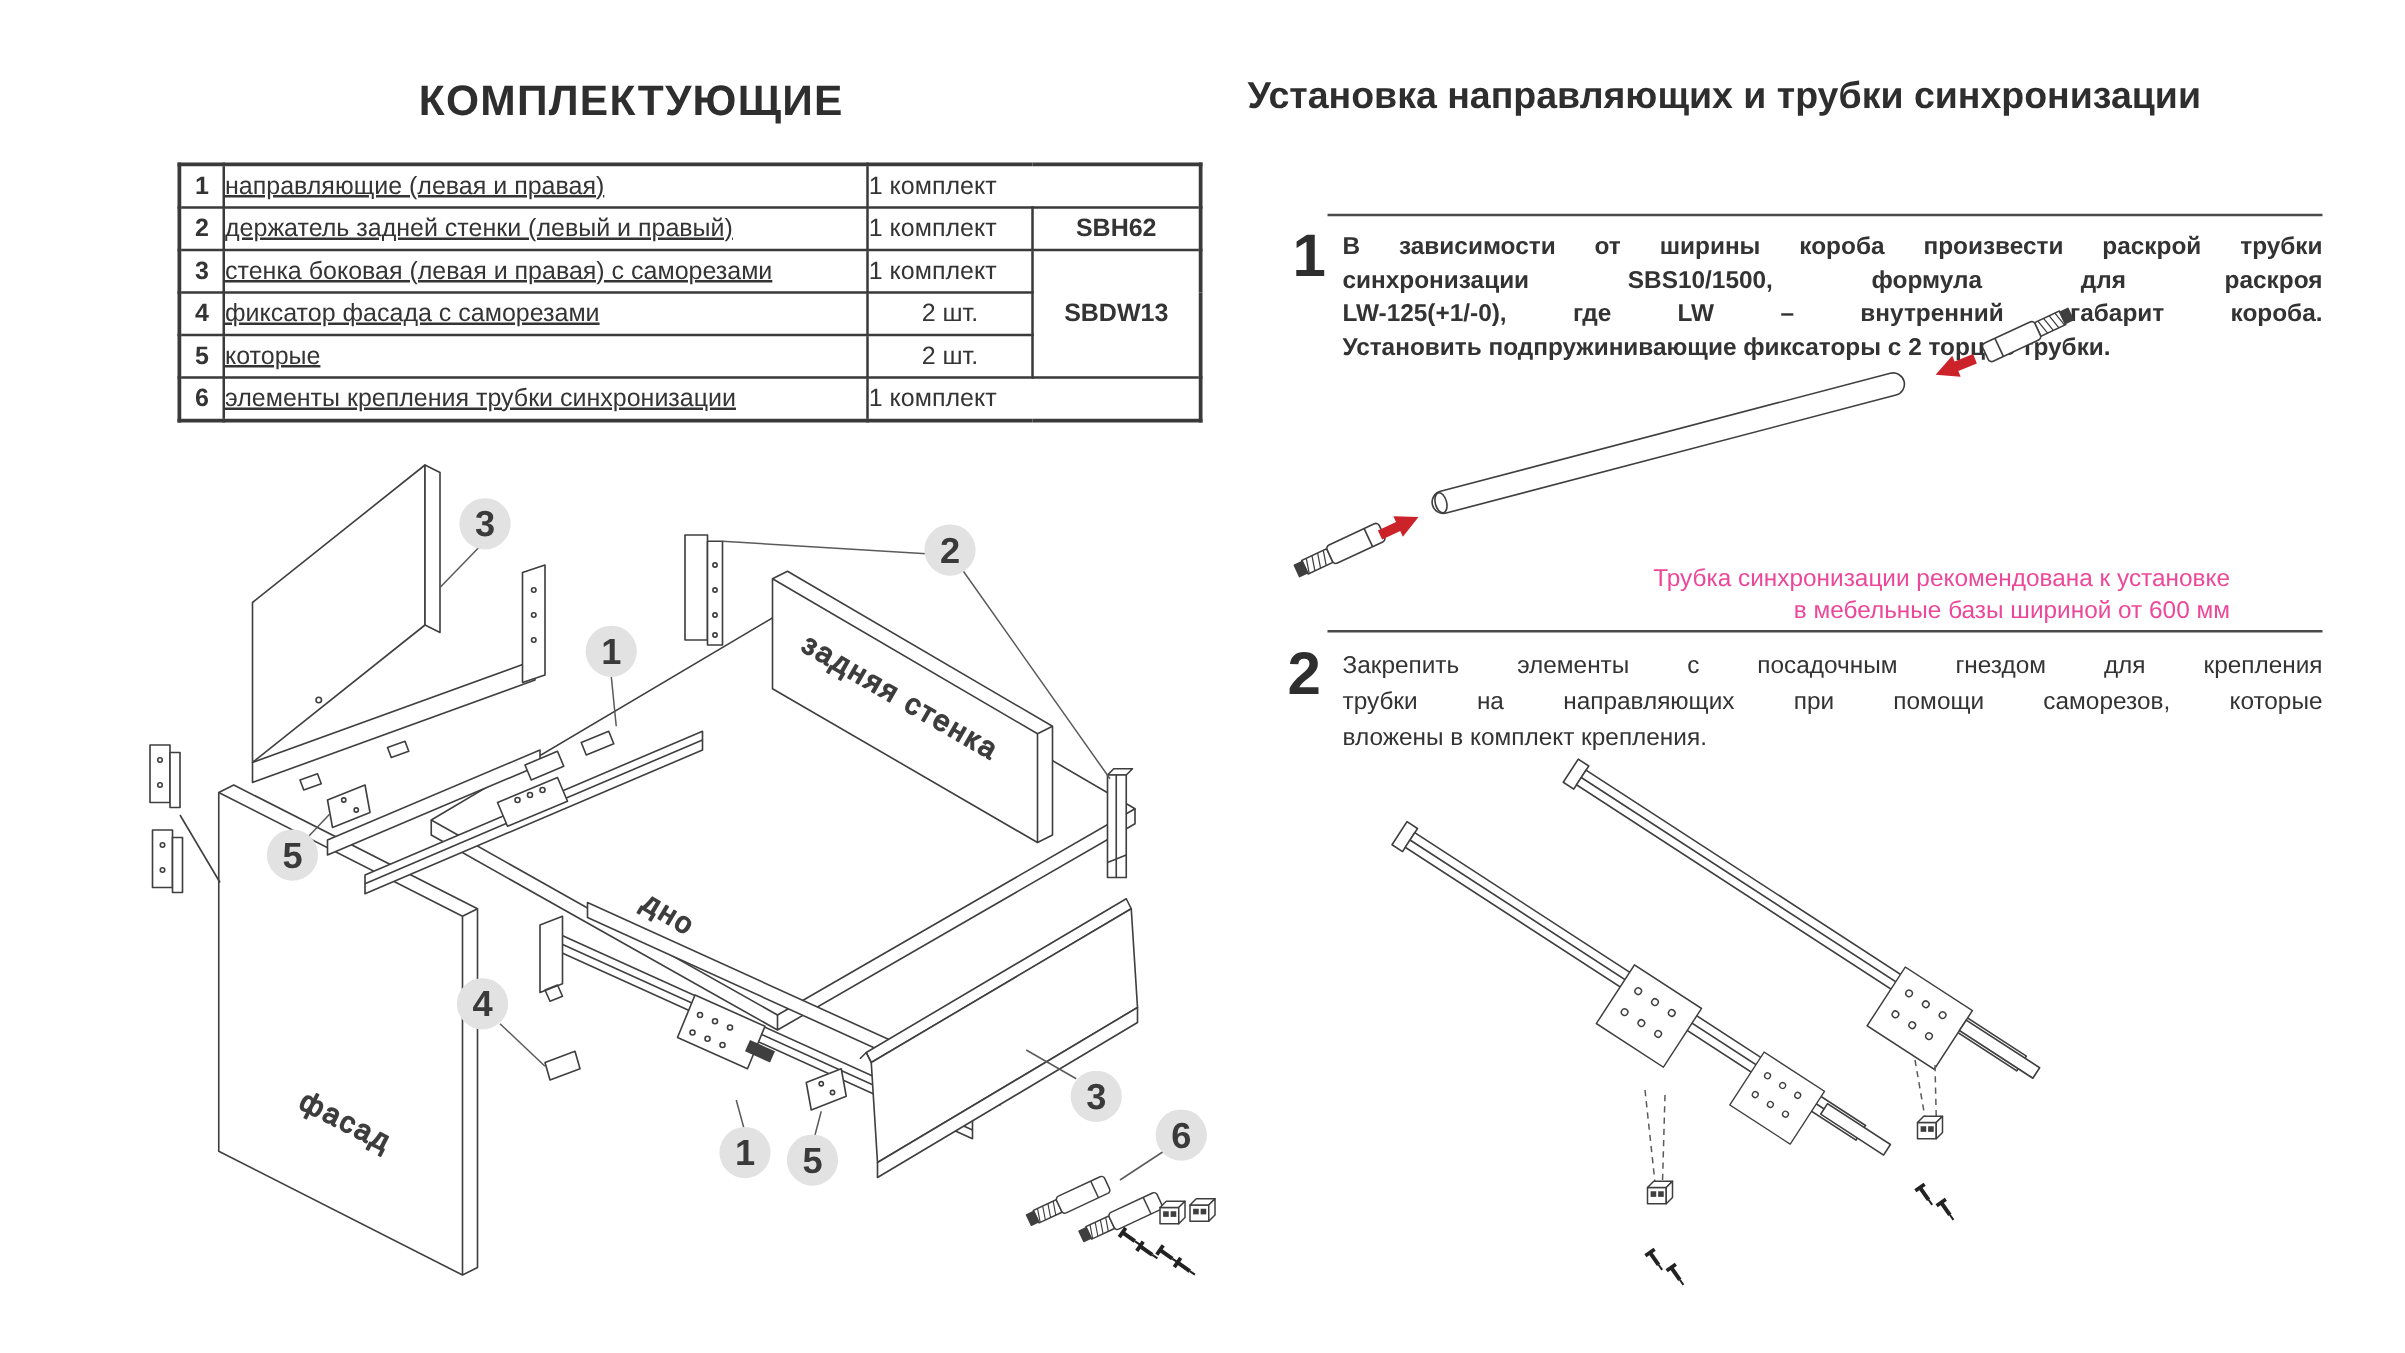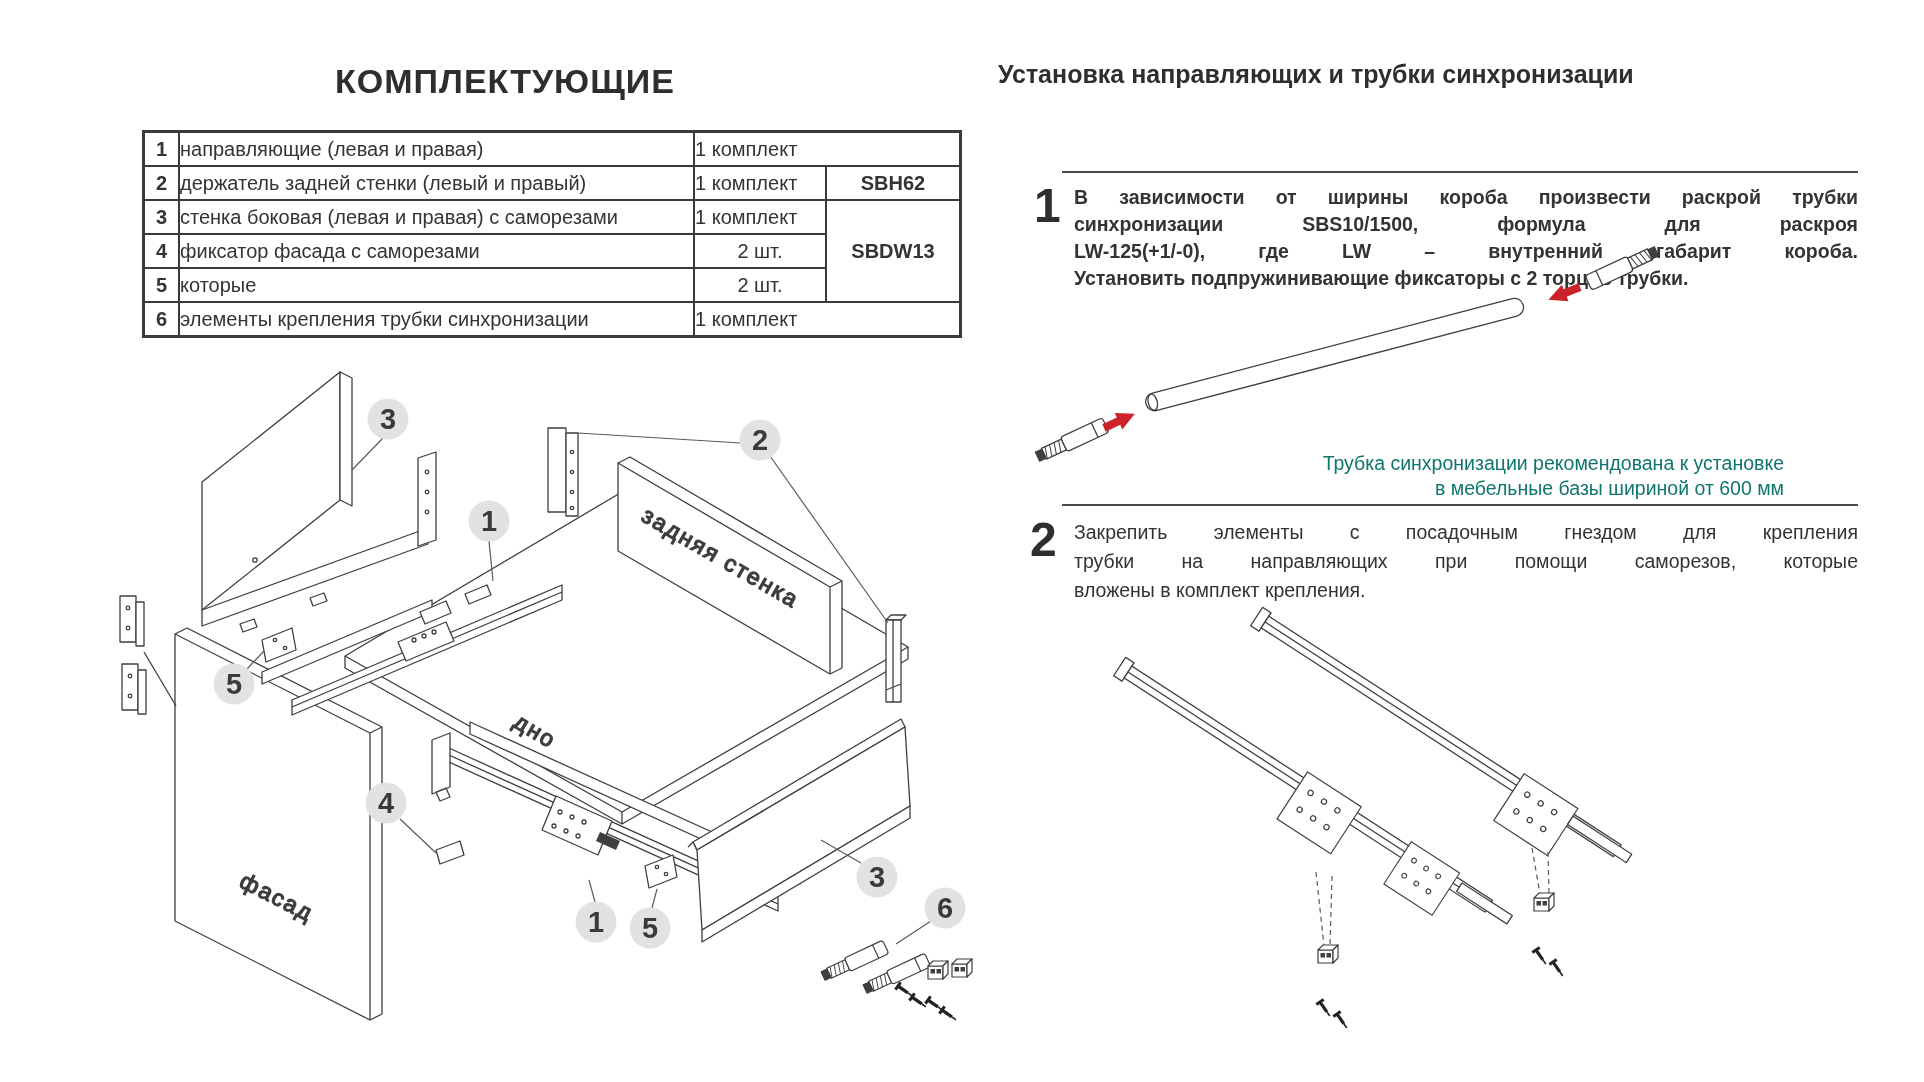--- a/index.html
+++ b/index.html
@@ -8,36 +8,36 @@
   .abs{position:absolute;}
 
   
   #left-title{left:142px;top:62px;width:726px;text-align:center;font-size:34px;font-weight:bold;
               letter-spacing:1px;color:#2e2e2e;}
   #components-table{left:142px;top:130px;border-collapse:collapse;table-layout:fixed;}
   #components-table td{border:2px solid #3a3a3a;height:32px;font-size:20px;padding:0;
                        vertical-align:middle;overflow:hidden;white-space:nowrap;}
   #components-table{border:3px solid #3a3a3a;}
   td.c-num{width:33px;text-align:center;font-weight:bold;font-size:26px;}
-  td.c-desc{width:513px;padding-left:10px;}
+  td.c-desc{width:513px;padding-left:10px;text-decoration:underline;}
   td.c-qty{width:130px;padding-left:8px;}
   td.c-qty.center{text-align:center;padding-left:0;}
   td.c-code{width:132px;text-align:center;font-weight:bold;}
 
   
-  #right-title{left:998px;top:60px;width:830px;font-size:25px;font-weight:bold;color:#2e2e2e;}
+  #right-title{left:998px;top:60px;width:830px;font-size:30px;font-weight:bold;color:#2e2e2e;}
   .sep{left:1062px;width:796px;height:2px;background:#4a4a4a;}
   #sep1{top:171px;} #sep2{top:504px;}
   .step-num{font-size:48px;font-weight:bold;color:#2e2e2e;line-height:1;}
   #step1-num{left:1034px;top:182px;} #step2-num{left:1030px;top:516px;}
   .step-text{left:1074px;width:784px;font-size:19.5px;line-height:27px;color:#333;}
   #step1-text{top:184px;font-weight:bold;} #step2-text{top:518px;line-height:29px;}
   .jline{text-align:justify;text-align-last:justify;}
   #tube-caption{top:451px;right:140px;width:640px;text-align:right;font-size:19.5px;
-                line-height:24.5px;color:#0f766e;}
+                line-height:24.5px;color:#ec4899;}
 
   
   #art{left:0;top:0;}
   #art text{font-family:"Liberation Sans", sans-serif;}
   .panel-label{font-size:23px;letter-spacing:2px;fill:#3a3a3a;}
   .callout circle{fill:#e2e2e2;stroke:none;}
   .callout text{fill:#3a3a3a;font-size:29px;font-weight:bold;text-anchor:middle;}
   .leader{stroke:#5a5a5a;stroke-width:1.2;fill:none;}
   .lw{fill:#ffffff;}
   .dk{fill:#3f3f3f;stroke:none;}

